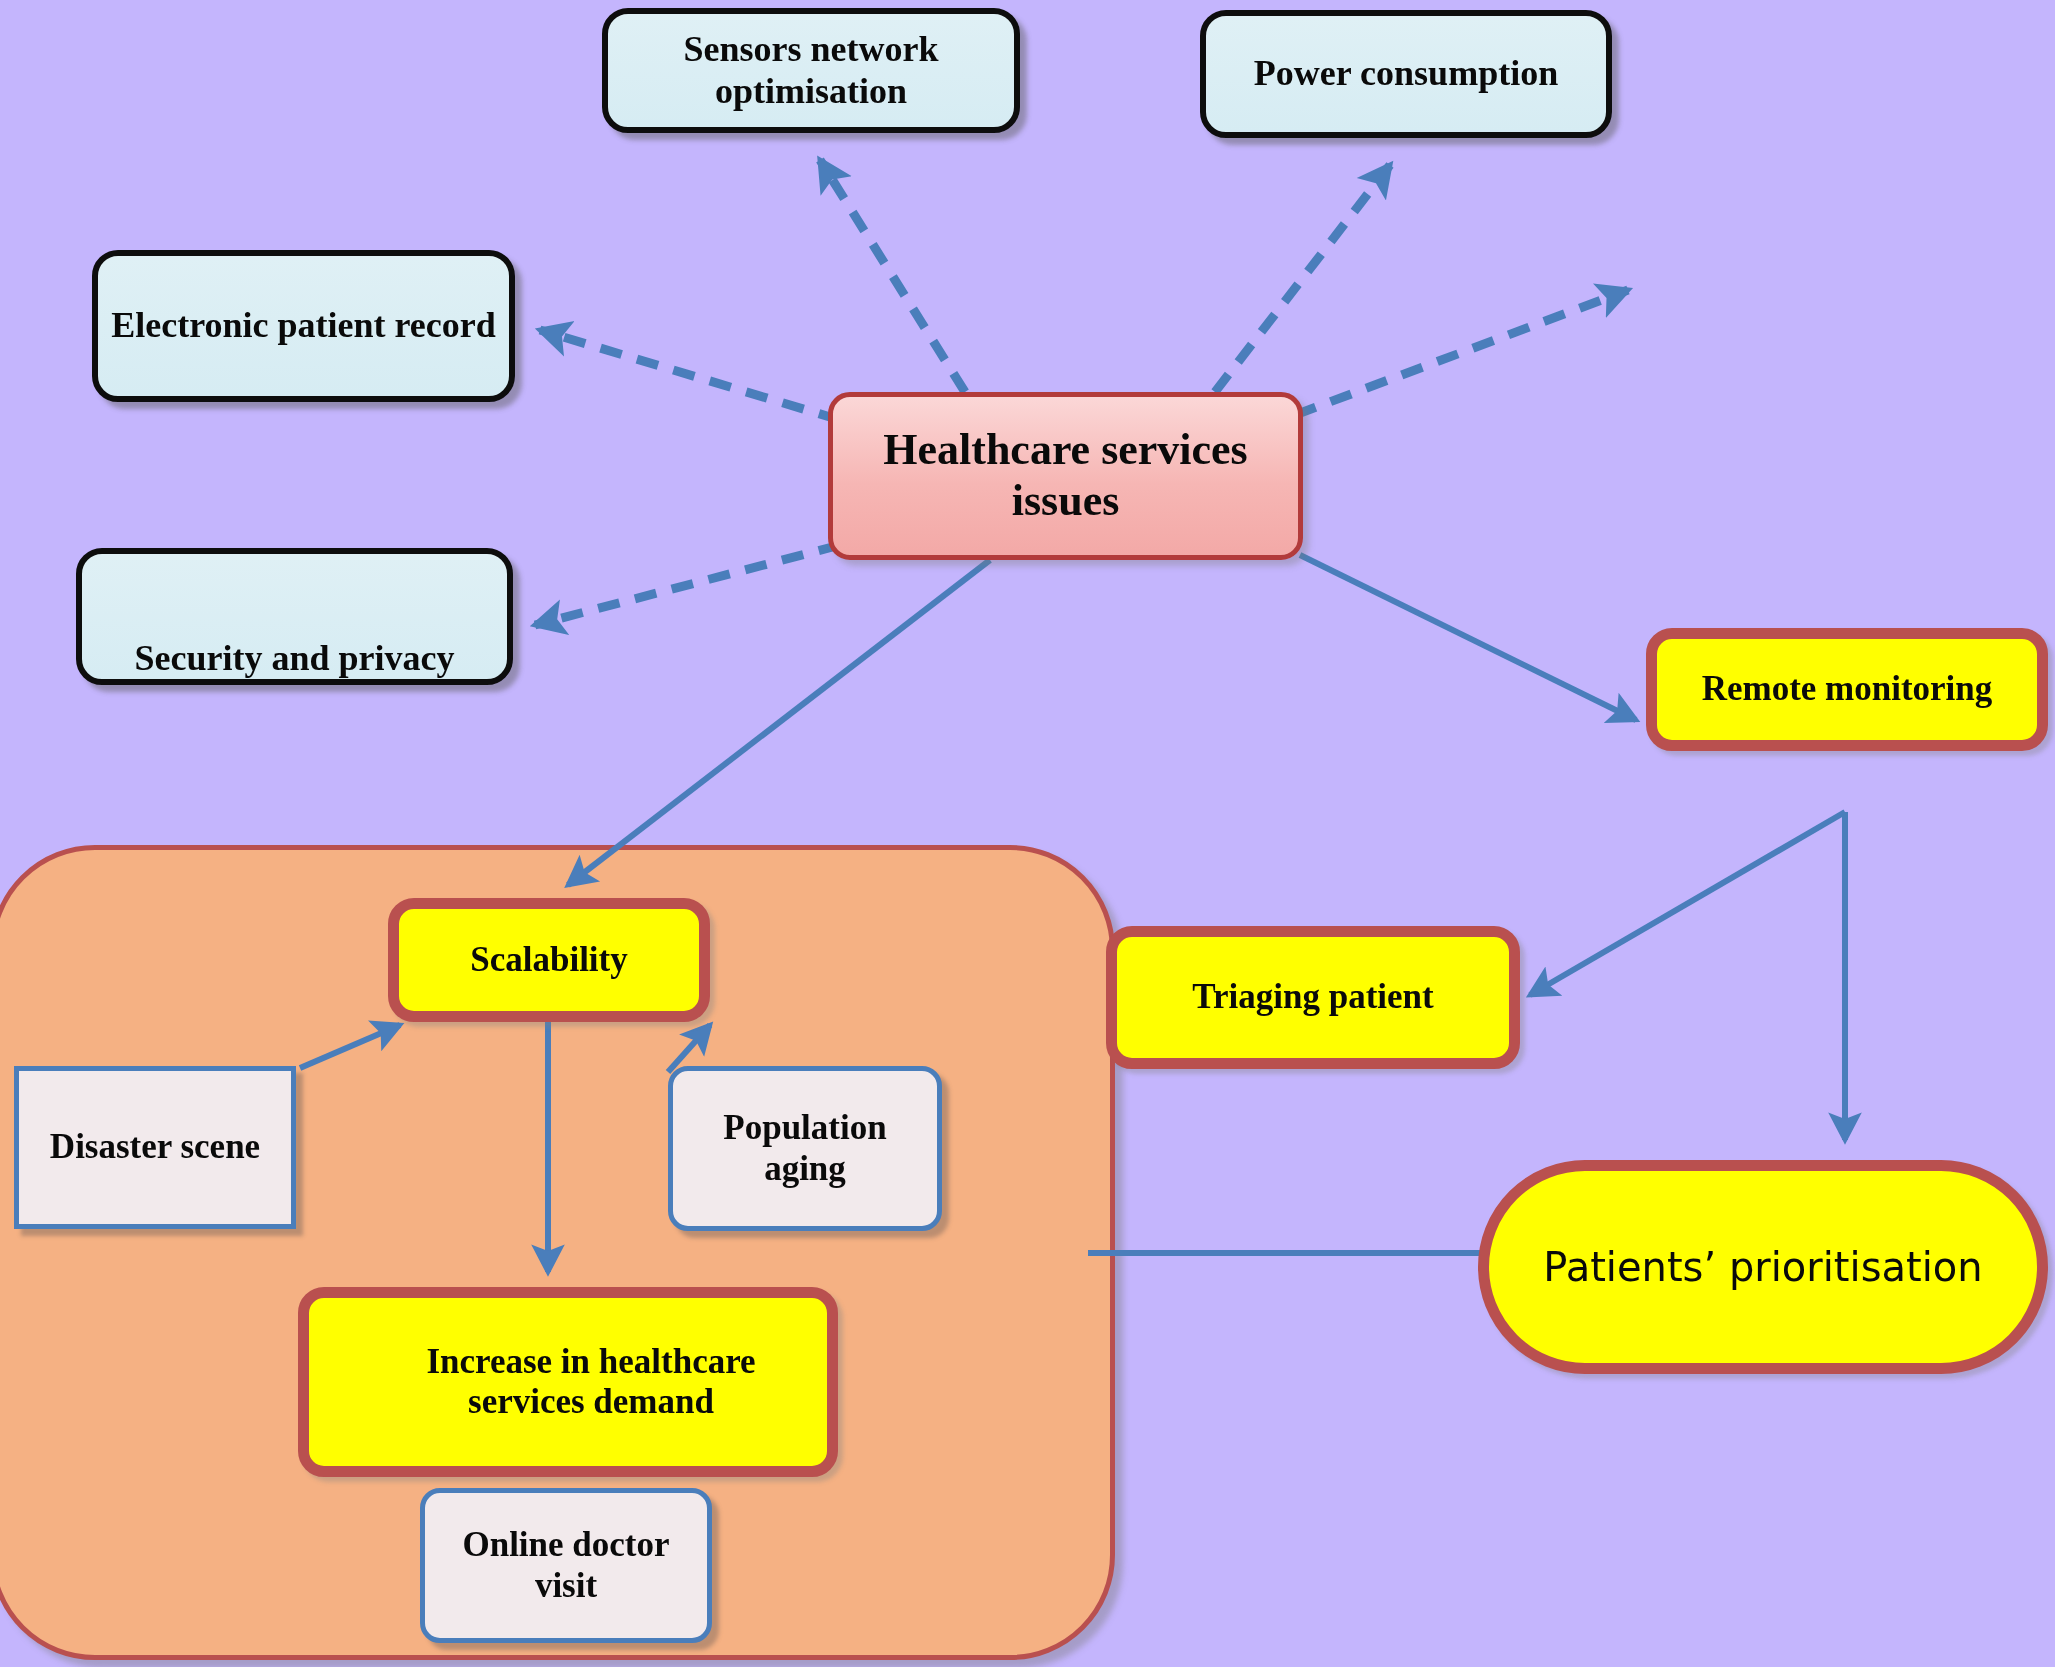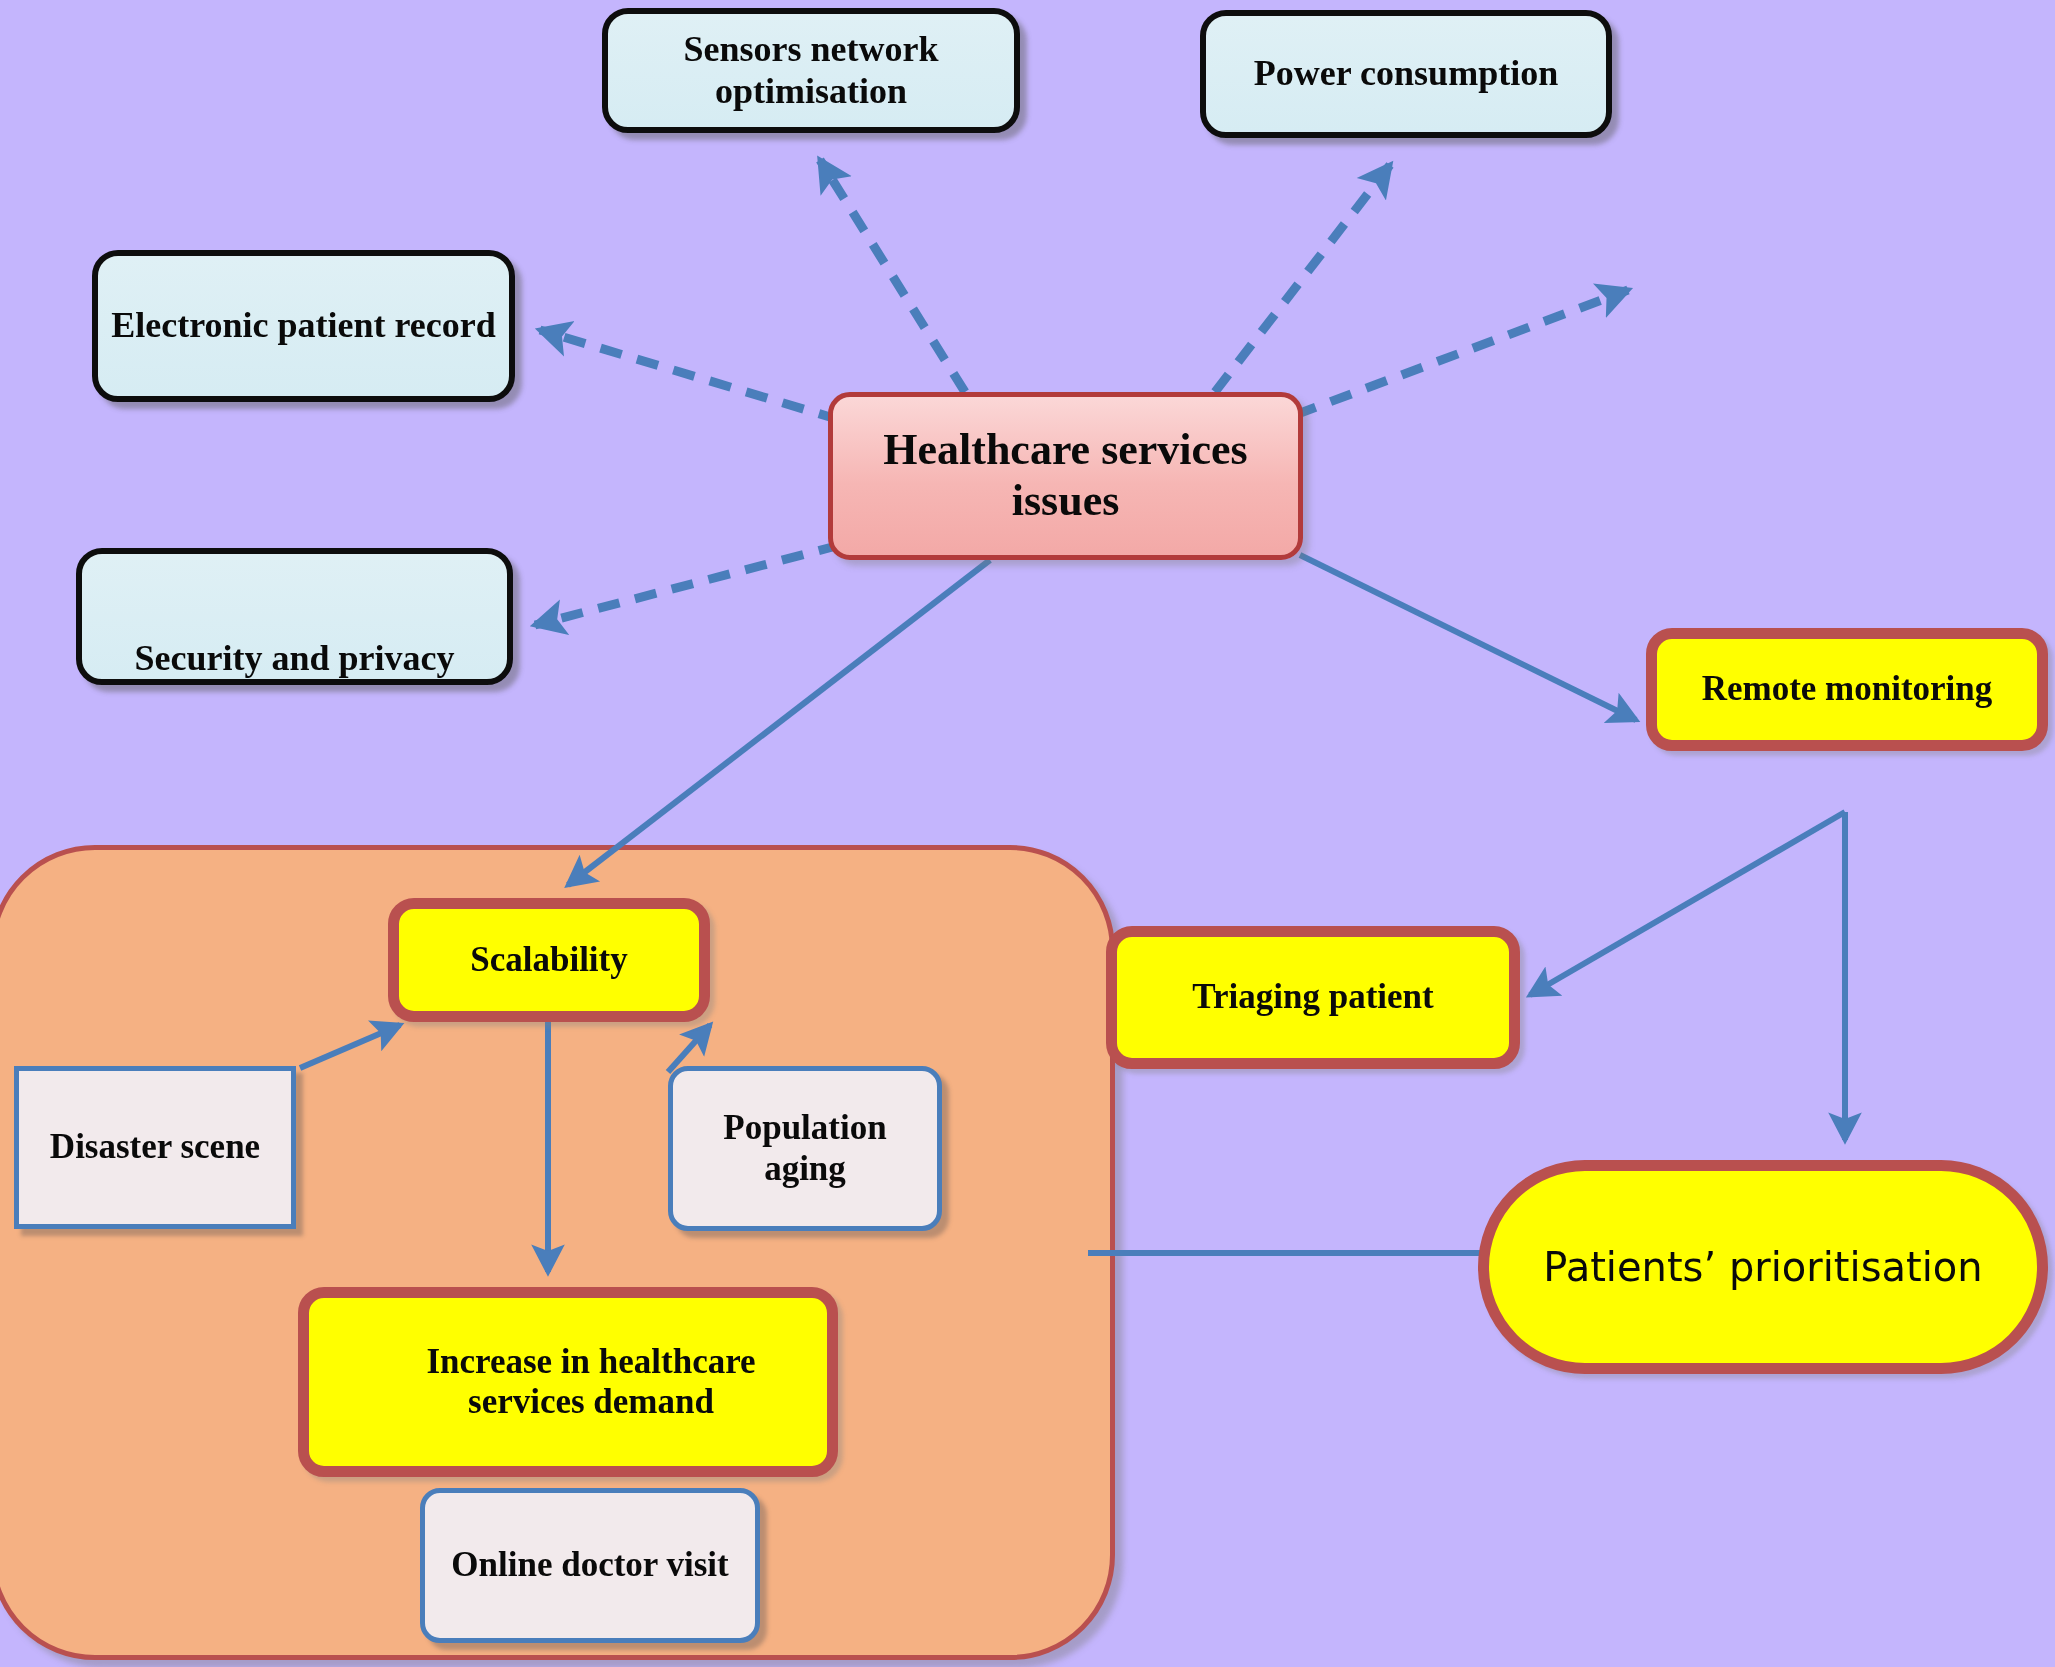--- a/index.html
+++ b/index.html
@@ -165,17 +165,17 @@
   </div>
 
   <div class="node pale sharp" style="left:14px;top:1066px;width:282px;height:163px;">
     <span class="lbl">Disaster scene</span>
   </div>
 
   <div class="node pale" style="left:668px;top:1066px;width:274px;height:165px;">
     <span class="lbl">Population aging</span>
   </div>
 
-  <div class="node pale" style="left:420px;top:1488px;width:340px;height:155px;">
+  <div class="node pale" style="left:420px;top:1488px;width:292px;height:155px;">
     <span class="lbl">Online doctor visit</span>
   </div>
 
 </div>
 
 </body></html>

